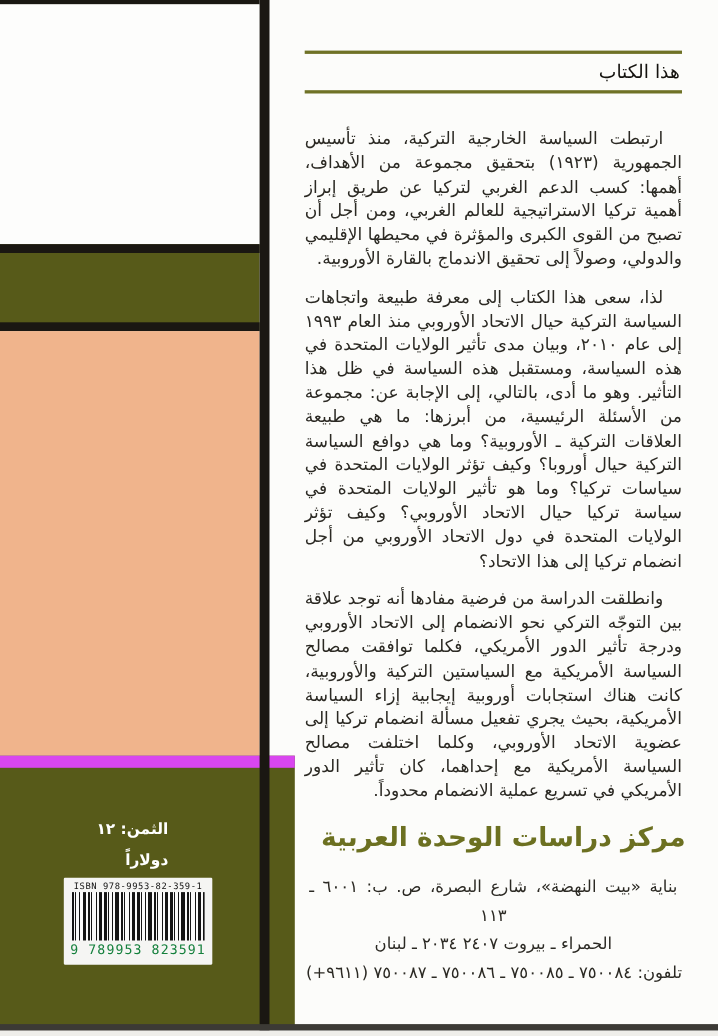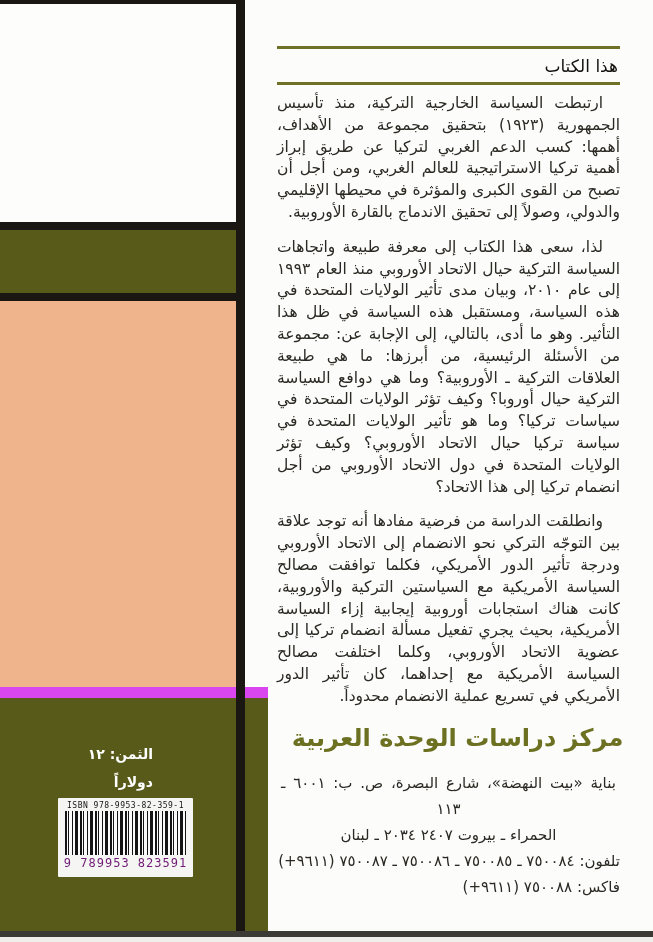--- a/index.html
+++ b/index.html
@@ -44,42 +44,42 @@
     height:44px;margin:1px 7px 0;
     background:repeating-linear-gradient(90deg,
       #141414 0 2px,#fafafa 2px 3px,
       #141414 3px 4px,#fafafa 4px 7px,
       #141414 7px 8px,#fafafa 8px 10px,
       #141414 10px 13px,#fafafa 13px 15px);
   }
   .isbn-number{
     font-family:"DejaVu Sans Mono", monospace;
     font-size:12px;letter-spacing:1px;text-align:center;
-    color:#701a75;margin-top:1px;white-space:nowrap;
+    color:#15803d;margin-top:1px;white-space:nowrap;
   }
 
   
   .content{
     position:absolute;left:245px;top:0;width:408px;height:942px;
     box-sizing:border-box;padding:0 33px 0 32px;
     direction:rtl;color:#26241f;overflow:hidden;
   }
   .rule{height:3px;background:#6f7226;}
   .rule-top{margin-top:46px;}
   .section-title{
     font-size:17px;font-weight:normal;color:#14120e;
     text-align:right;padding:7px 2px 6px 0;line-height:20px;
   }
   .body-text p{
     margin:0 0 13px;
     font-size:15.5px;line-height:21.8px;
     text-align:justify;text-indent:17px;
     color:#2b2923;
   }
-  .body-text p:first-child{margin-top:8px;}
+  .body-text p:first-child{margin-top:31px;}
   .publisher{
     margin:4px -24px 0 -6px;
     font-size:24px;font-weight:bold;color:#6c7021;
     text-align:center;white-space:nowrap;line-height:34px;
   }
   .address{margin-top:15px;font-size:15px;line-height:26px;color:#2b2923;}
   .address .line1{text-align:center;word-spacing:3px;}
   .address .line2{text-align:center;}
   .contact{font-size:15px;line-height:26.5px;color:#2b2923;}
   .contact .phone-line{text-align:right;}
@@ -130,24 +130,20 @@
     <div class="address">
       <div class="line1">بناية «بيت النهضة»، شارع البصرة، ص. ب: ٦٠٠١ ـ ١١٣</div>
       <div class="line2">الحمراء ـ بيروت ٢٤٠٧ ٢٠٣٤ ـ لبنان</div>
     </div>
 
     <div class="contact">
       <div class="phone-line">
         <span>تلفون: ٧٥٠٠٨٤ ـ ٧٥٠٠٨٥ ـ ٧٥٠٠٨٦ ـ ٧٥٠٠٨٧</span>
         <span class="ltr-chunk">(+٩٦١١)</span>
       </div>
-      <div class="fax-line">
-        <span>فاكس: ٧٥٠٠٨٨</span>
-        <span class="ltr-chunk">(+٩٦١١)</span>
-      </div>
     </div>
 
   </div>
 
   <div class="scan-bottom-edge"></div>
   <div class="scan-bottom-light"></div>
 
 </div>
 
 </body></html>

